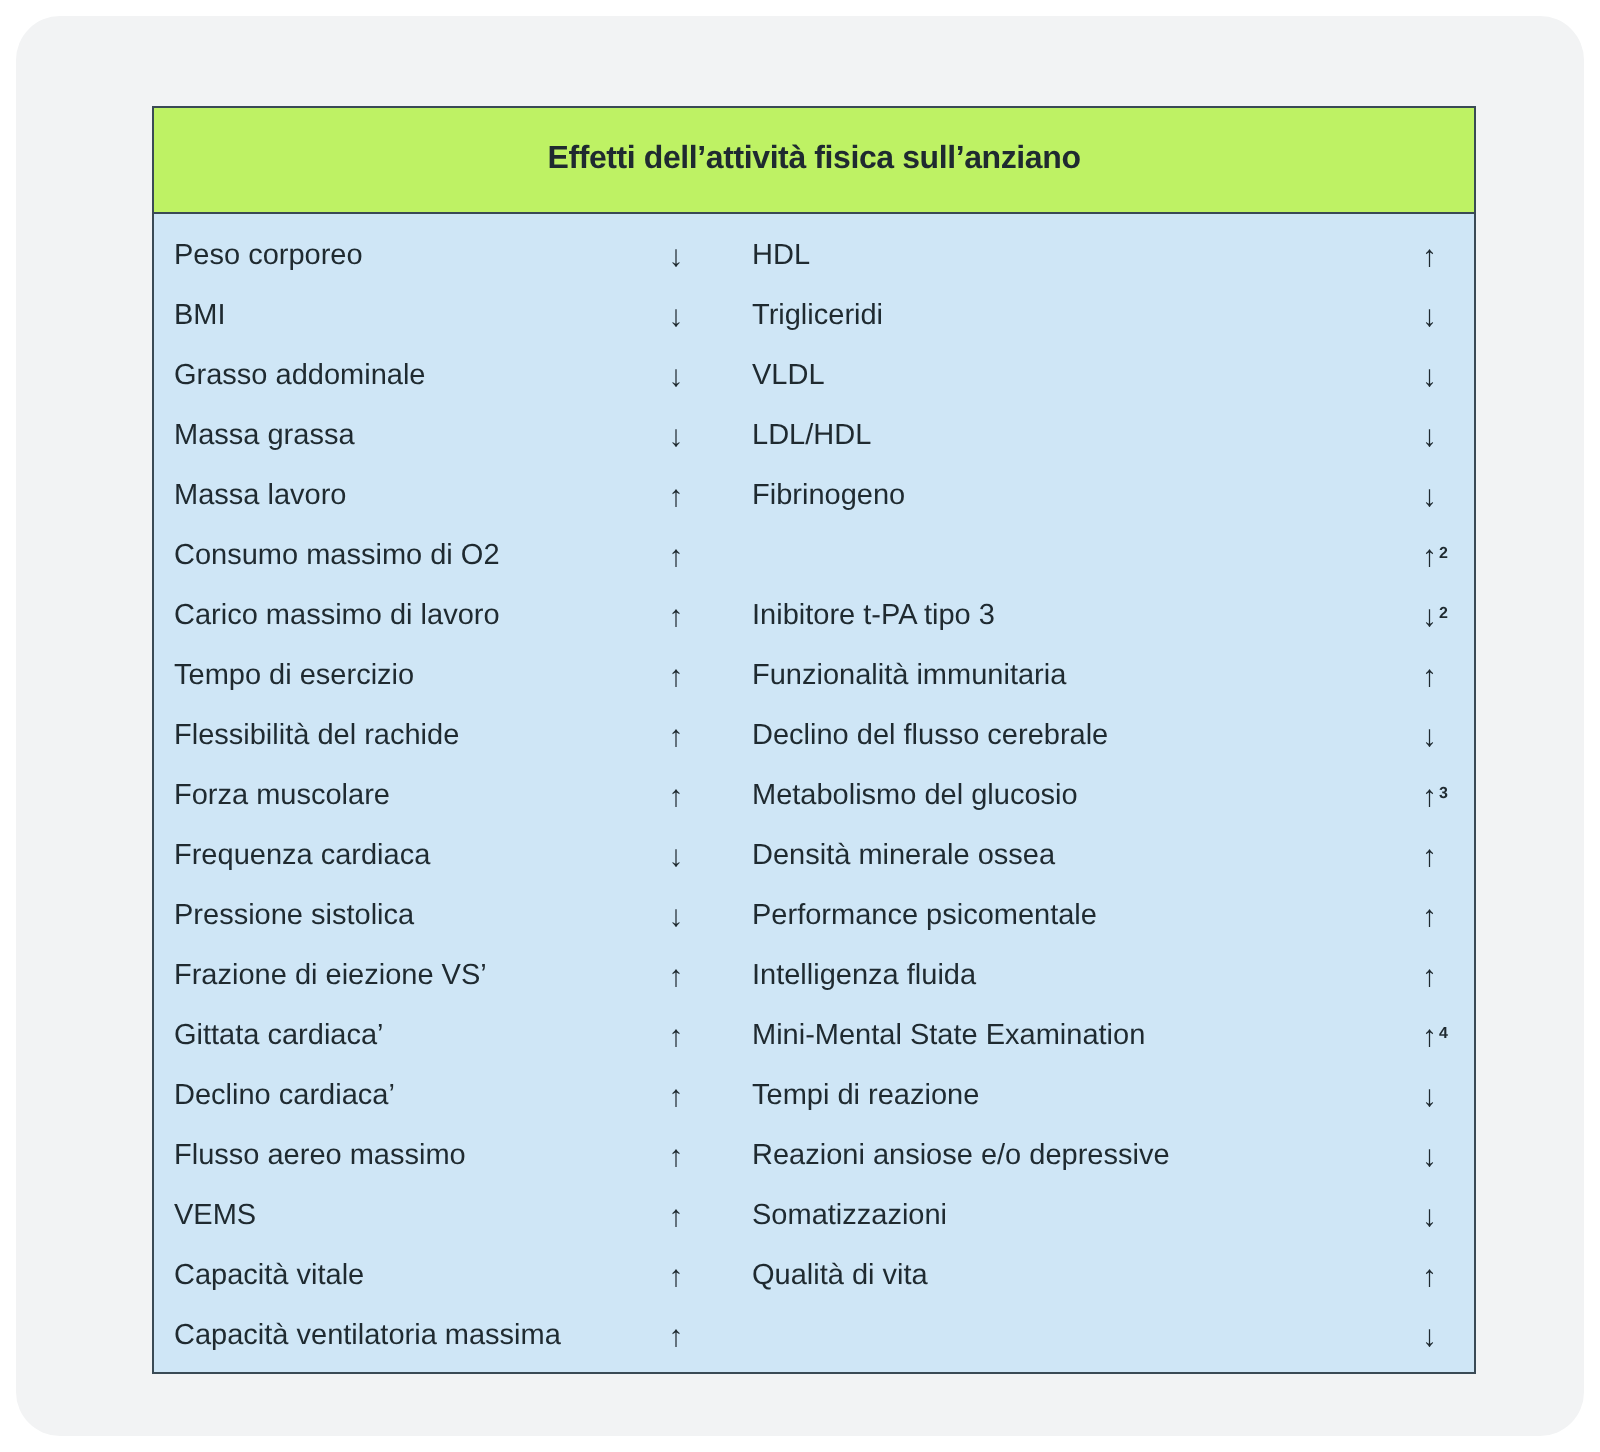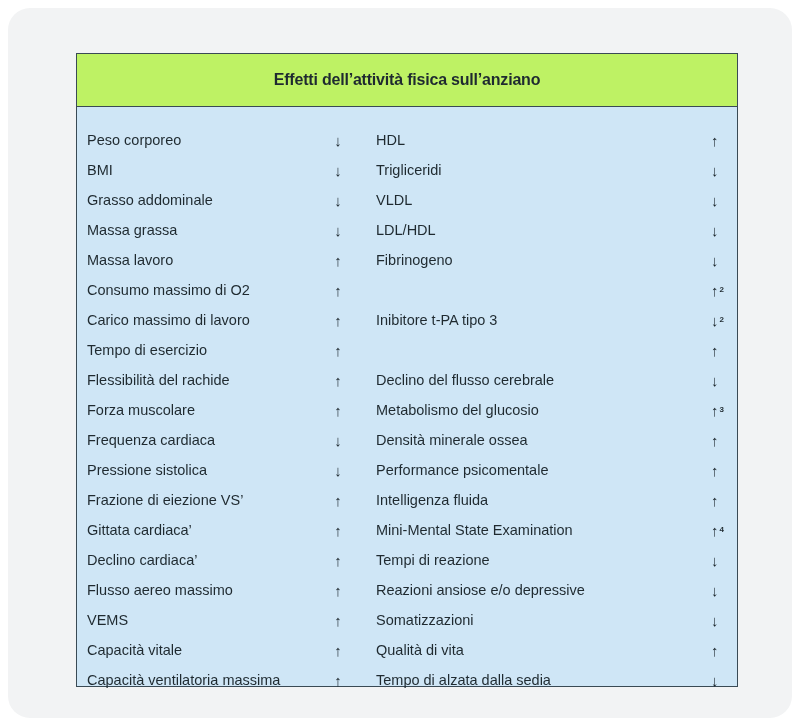--- a/index.html
+++ b/index.html
@@ -13,21 +13,21 @@
   }
   .table-box {
     position:absolute; left:68px; top:45px; width:662px; height:634px;
     border:1px solid #3a4a55; background:#cfe6f6; box-sizing:border-box;
   }
   .header {
     height:52px; background:#bef264; border-bottom:1px solid #3a4a55;
     display:flex; align-items:center; justify-content:center;
     font-weight:bold; font-size:16px; color:#1f2a30; letter-spacing:-0.2px;
   }
-  .rows { padding-top:18px; }
+  .rows { padding-top:6px; }
   .row {
     height:30px; display:flex; align-items:center; font-size:14.5px; color:#1f2a30;
   }
   .lbl-l { position:absolute; left:10px; }
   .arr-l { position:absolute; left:254px; width:14px; text-align:center; font-size:15px; }
   .lbl-r { position:absolute; left:299px; }
   .arr-r { position:absolute; left:634px; font-size:15px; }
   .arr-r sup { font-size:8px; font-weight:bold; margin-left:1px; vertical-align:4px; }
   .row { position:relative; }
 </style>
@@ -75,20 +75,21 @@
   </div>
         <div class="row">
     <span class="lbl-l">Carico massimo di lavoro</span>
     <span class="arr-l">↑</span>
     <span class="lbl-r">Inibitore t-PA tipo 3</span>
     <span class="arr-r"><span class="a">↓</span><sup>2</sup></span>
   </div>
         <div class="row">
     <span class="lbl-l">Tempo di esercizio</span>
     <span class="arr-l">↑</span>
+    <span class="lbl-r">Funzionalità immunitaria</span>
     <span class="arr-r"><span class="a">↑</span><sup></sup></span>
   </div>
         <div class="row">
     <span class="lbl-l">Flessibilità del rachide</span>
     <span class="arr-l">↑</span>
     <span class="lbl-r">Declino del flusso cerebrale</span>
     <span class="arr-r"><span class="a">↓</span><sup></sup></span>
   </div>
         <div class="row">
     <span class="lbl-l">Forza muscolare</span>
@@ -140,18 +141,17 @@
   </div>
         <div class="row">
     <span class="lbl-l">Capacità vitale</span>
     <span class="arr-l">↑</span>
     <span class="lbl-r">Qualità di vita</span>
     <span class="arr-r"><span class="a">↑</span><sup></sup></span>
   </div>
         <div class="row">
     <span class="lbl-l">Capacità ventilatoria massima</span>
     <span class="arr-l">↑</span>
-    <span class="lbl-r">Tempo di alzata dalla sedia</span>
     <span class="arr-r"><span class="a">↓</span><sup></sup></span>
   </div>
       </div>
   </div>
 </div>
 
 </body></html>

